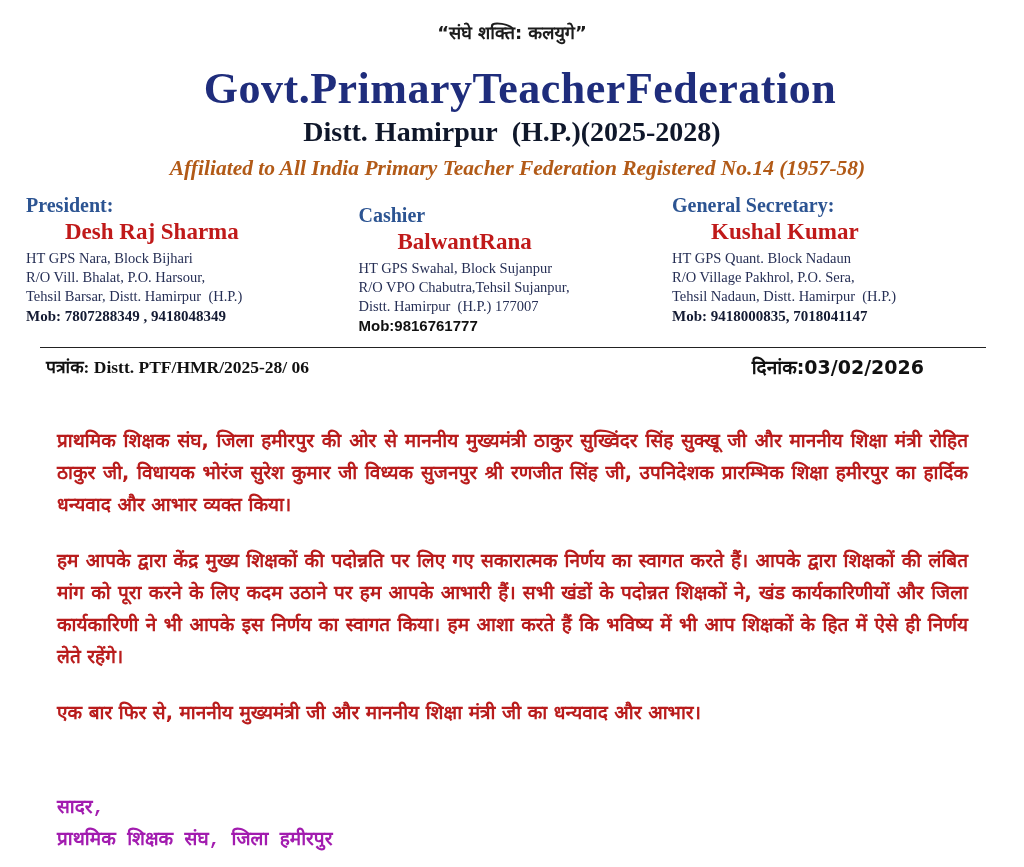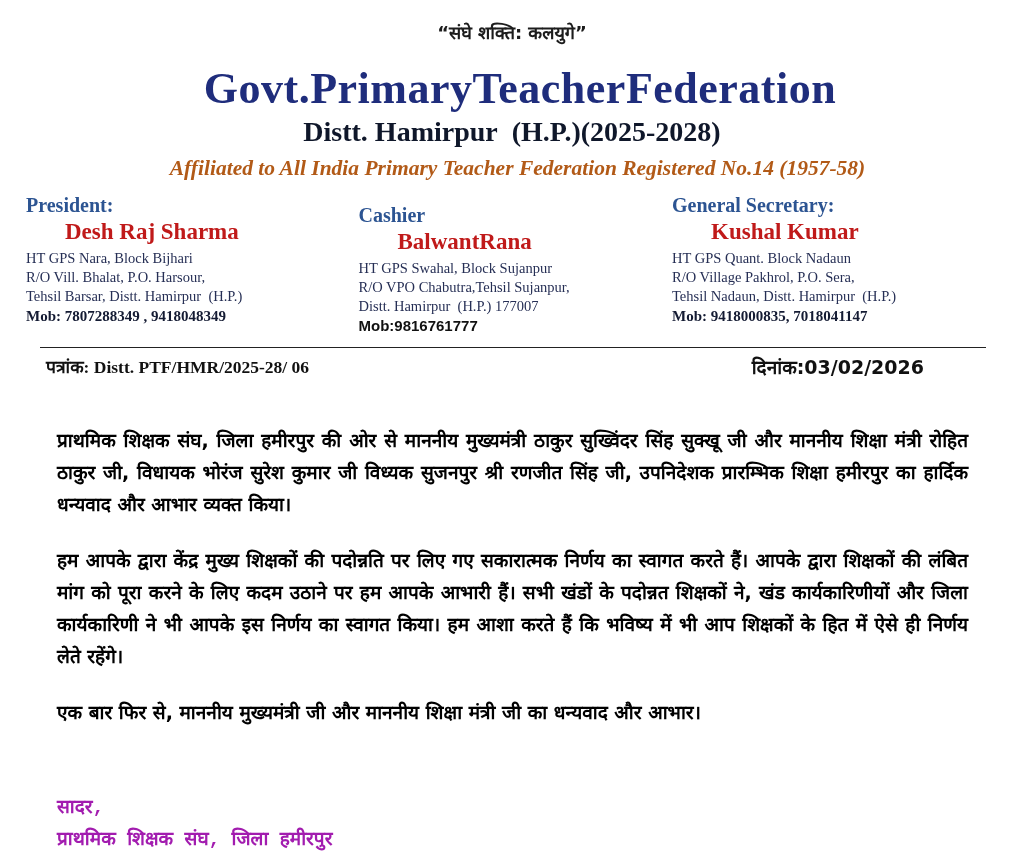--- a/index.html
+++ b/index.html
@@ -95,21 +95,21 @@
     font-size: 17.5px;
     font-weight: bold;
     color: #111;
   }
   .refrow .date { font-family: "DejaVu Sans", sans-serif; font-size: 19px; }
   .refrow .letterno { font-family: "Liberation Serif", serif; }
   .body-text {
     padding: 0 56px 0 57px;
     font-family: "DejaVu Sans", sans-serif;
     font-weight: bold;
-    color: #000000;
+    color: #b91c1c;
   }
   .body-text p {
     font-size: 19px;
     line-height: 32px;
     text-align: justify;
     margin: 0 0 24px 0;
   }
   .body-text p.first { margin-top: 44px; }
   .body-text p.thanks { margin-top: 8px; margin-bottom: 0; text-align: left; }
   .closing {

